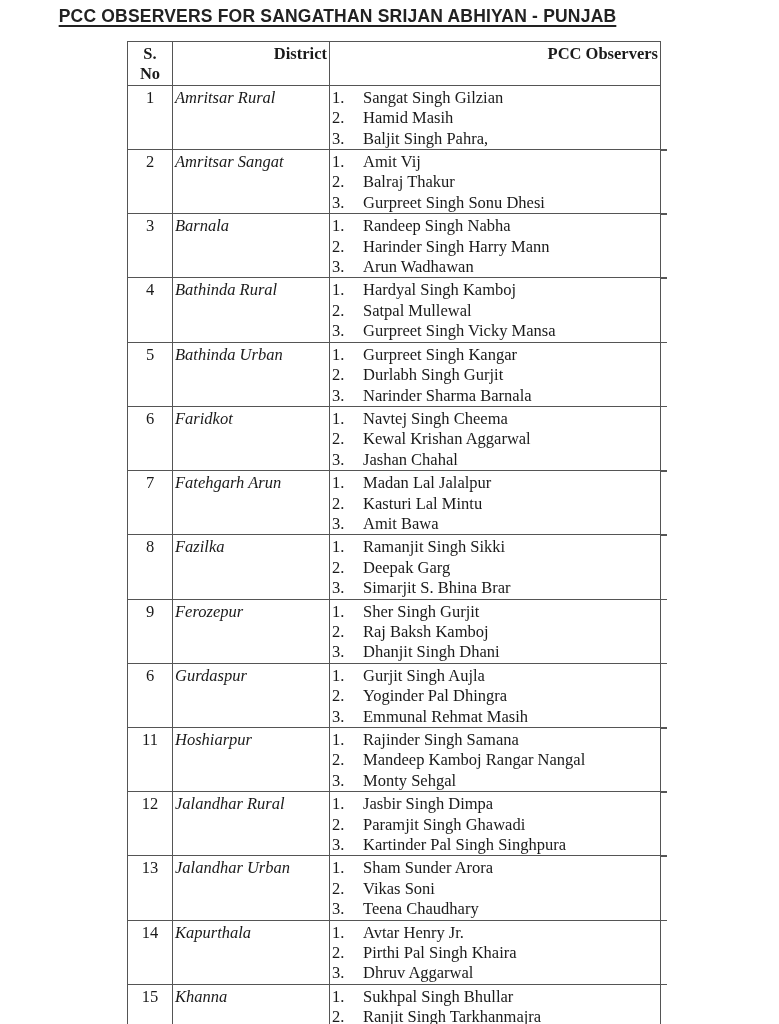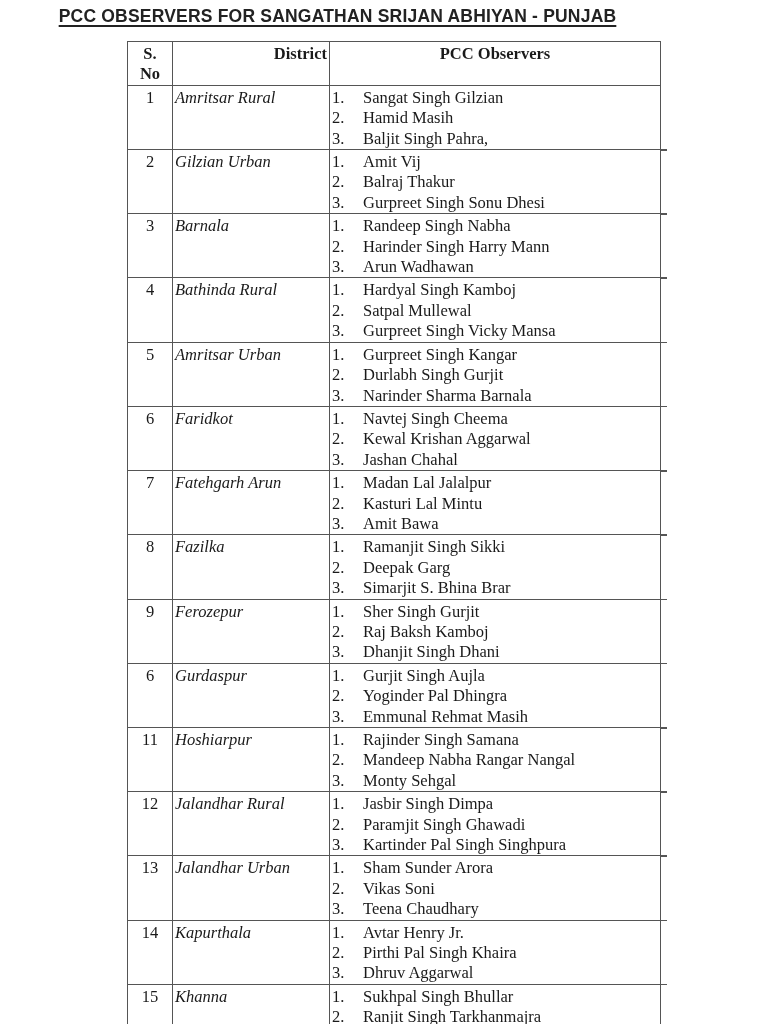--- a/index.html
+++ b/index.html
@@ -41,21 +41,21 @@
     overflow: visible;
   }
   col.w-sno { width: 45px; }
   col.w-district { width: 157px; }
   col.w-obs { width: 331px; }
 
   thead th { height: 36px; font-weight: bold; text-align: right; }
   th.c-sno { text-align: center; padding-top: 3px; }
   th.c-sno span { display: block; }
   th.c-district { padding-left: 8px; padding-top: 3px; }
-  th.c-obs { text-align: center; padding-top: 3px; }
+  th.c-obs { padding-top: 3px; }
 
   tbody tr { height: 59px; }
   tbody tr:last-child { height: 120px; }
   td.c-sno { text-align: center; padding-top: 3px; }
   td.c-district { padding-left: 8px; padding-top: 3px; font-style: italic; }
   td.c-obs { padding-left: 29px; padding-top: 3px; position: relative; margin-top: 19px; }
   
   td.c-obs::after {
     content: "";
     position: absolute;
@@ -107,21 +107,21 @@
           <td class="c-obs">
             <ol class="obs-list">
               <li>Sangat Singh Gilzian</li>
               <li>Hamid Masih</li>
               <li>Baljit Singh Pahra,</li>
             </ol>
           </td>
         </tr>
         <tr>
           <td class="c-sno">2</td>
-          <td class="c-district">Gilzian Urban</td>
+          <td class="c-district">Amritsar Sangat</td>
           <td class="c-obs">
             <ol class="obs-list">
               <li>Amit Vij</li>
               <li>Balraj Thakur</li>
               <li>Gurpreet Singh Sonu Dhesi</li>
             </ol>
           </td>
         </tr>
         <tr>
           <td class="c-sno">3</td>
@@ -140,21 +140,21 @@
           <td class="c-obs">
             <ol class="obs-list">
               <li>Hardyal Singh Kamboj</li>
               <li>Satpal Mullewal</li>
               <li>Gurpreet Singh Vicky Mansa</li>
             </ol>
           </td>
         </tr>
         <tr>
           <td class="c-sno">5</td>
-          <td class="c-district">Amritsar Urban</td>
+          <td class="c-district">Bathinda Urban</td>
           <td class="c-obs">
             <ol class="obs-list">
               <li>Gurpreet Singh Kangar</li>
               <li>Durlabh Singh Gurjit</li>
               <li>Narinder Sharma Barnala</li>
             </ol>
           </td>
         </tr>
         <tr>
           <td class="c-sno">6</td>
@@ -210,21 +210,21 @@
               <li>Emmunal Rehmat Masih</li>
             </ol>
           </td>
         </tr>
         <tr>
           <td class="c-sno">11</td>
           <td class="c-district">Hoshiarpur</td>
           <td class="c-obs">
             <ol class="obs-list">
               <li>Rajinder Singh Samana</li>
-              <li>Mandeep Nabha Rangar Nangal</li>
+              <li>Mandeep Kamboj Rangar Nangal</li>
               <li>Monty Sehgal</li>
             </ol>
           </td>
         </tr>
         <tr>
           <td class="c-sno">12</td>
           <td class="c-district">Jalandhar Rural</td>
           <td class="c-obs">
             <ol class="obs-list">
               <li>Jasbir Singh Dimpa</li>

